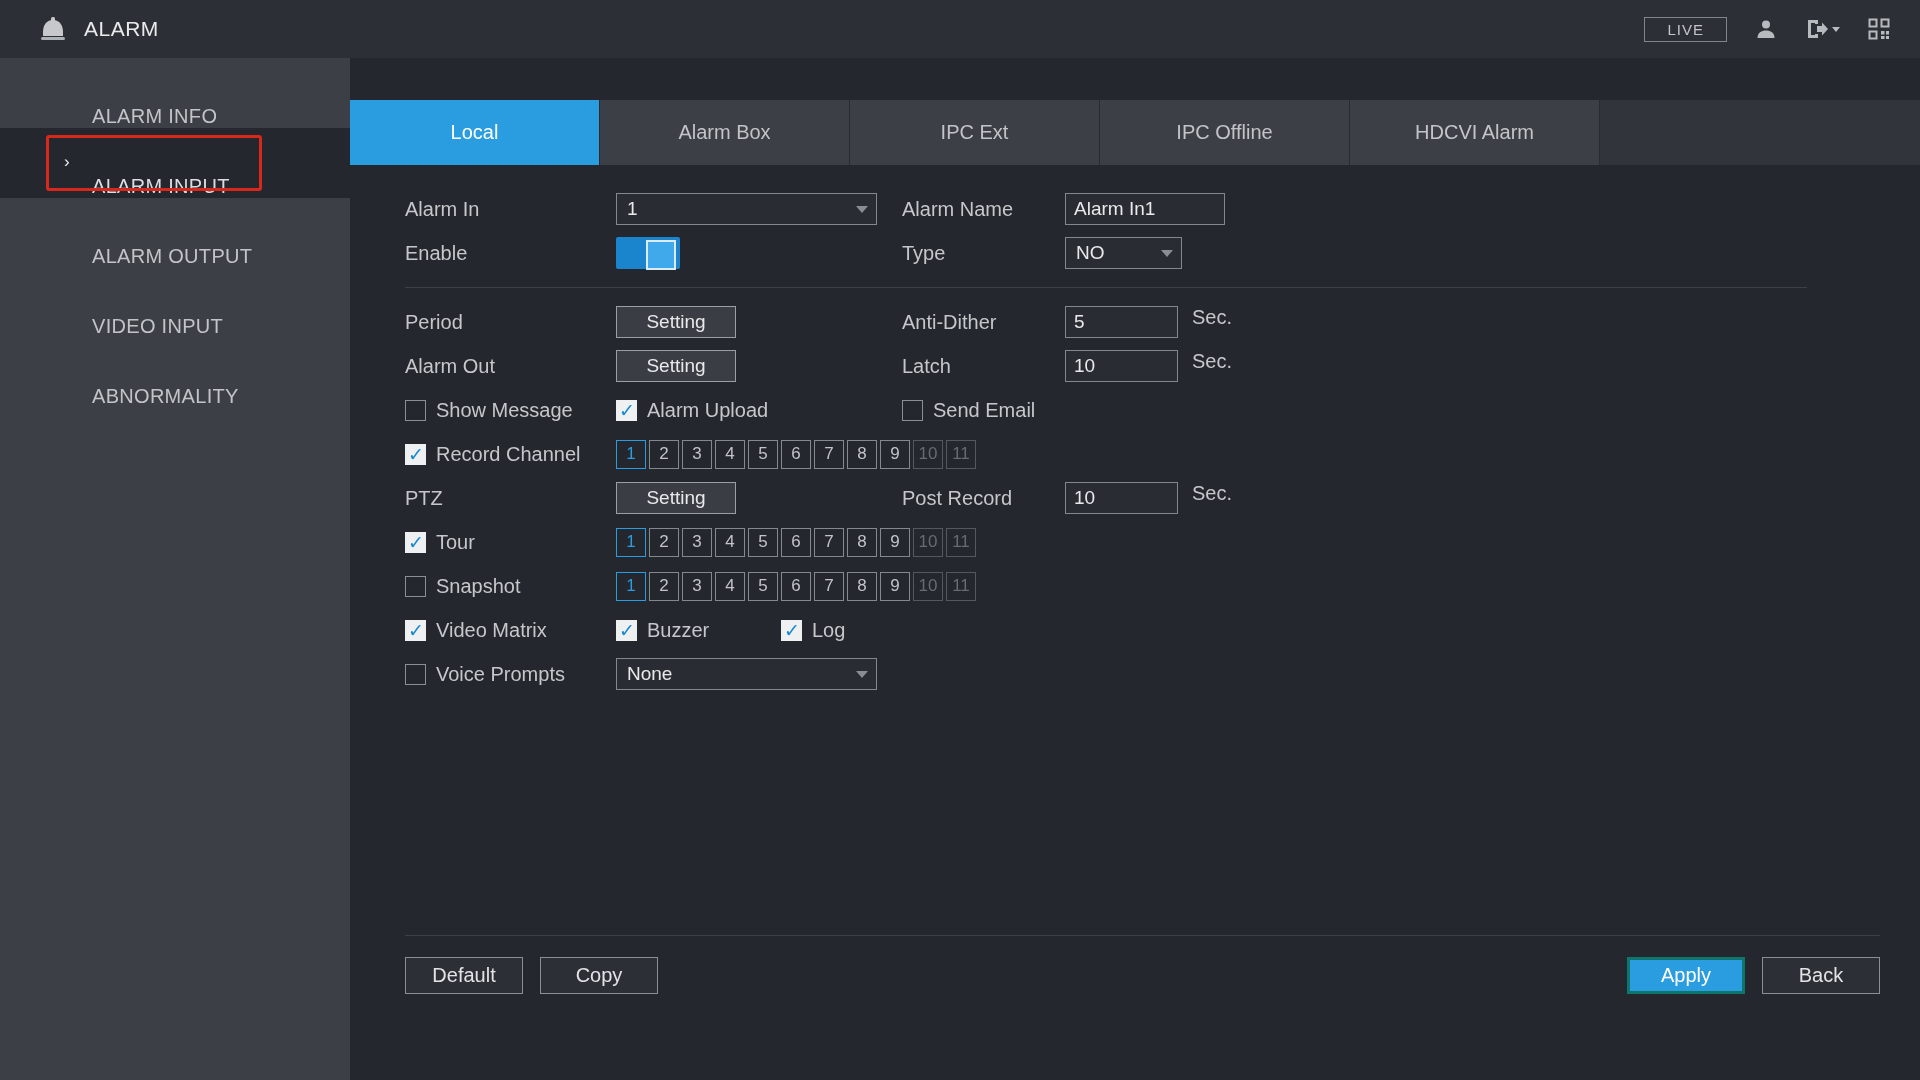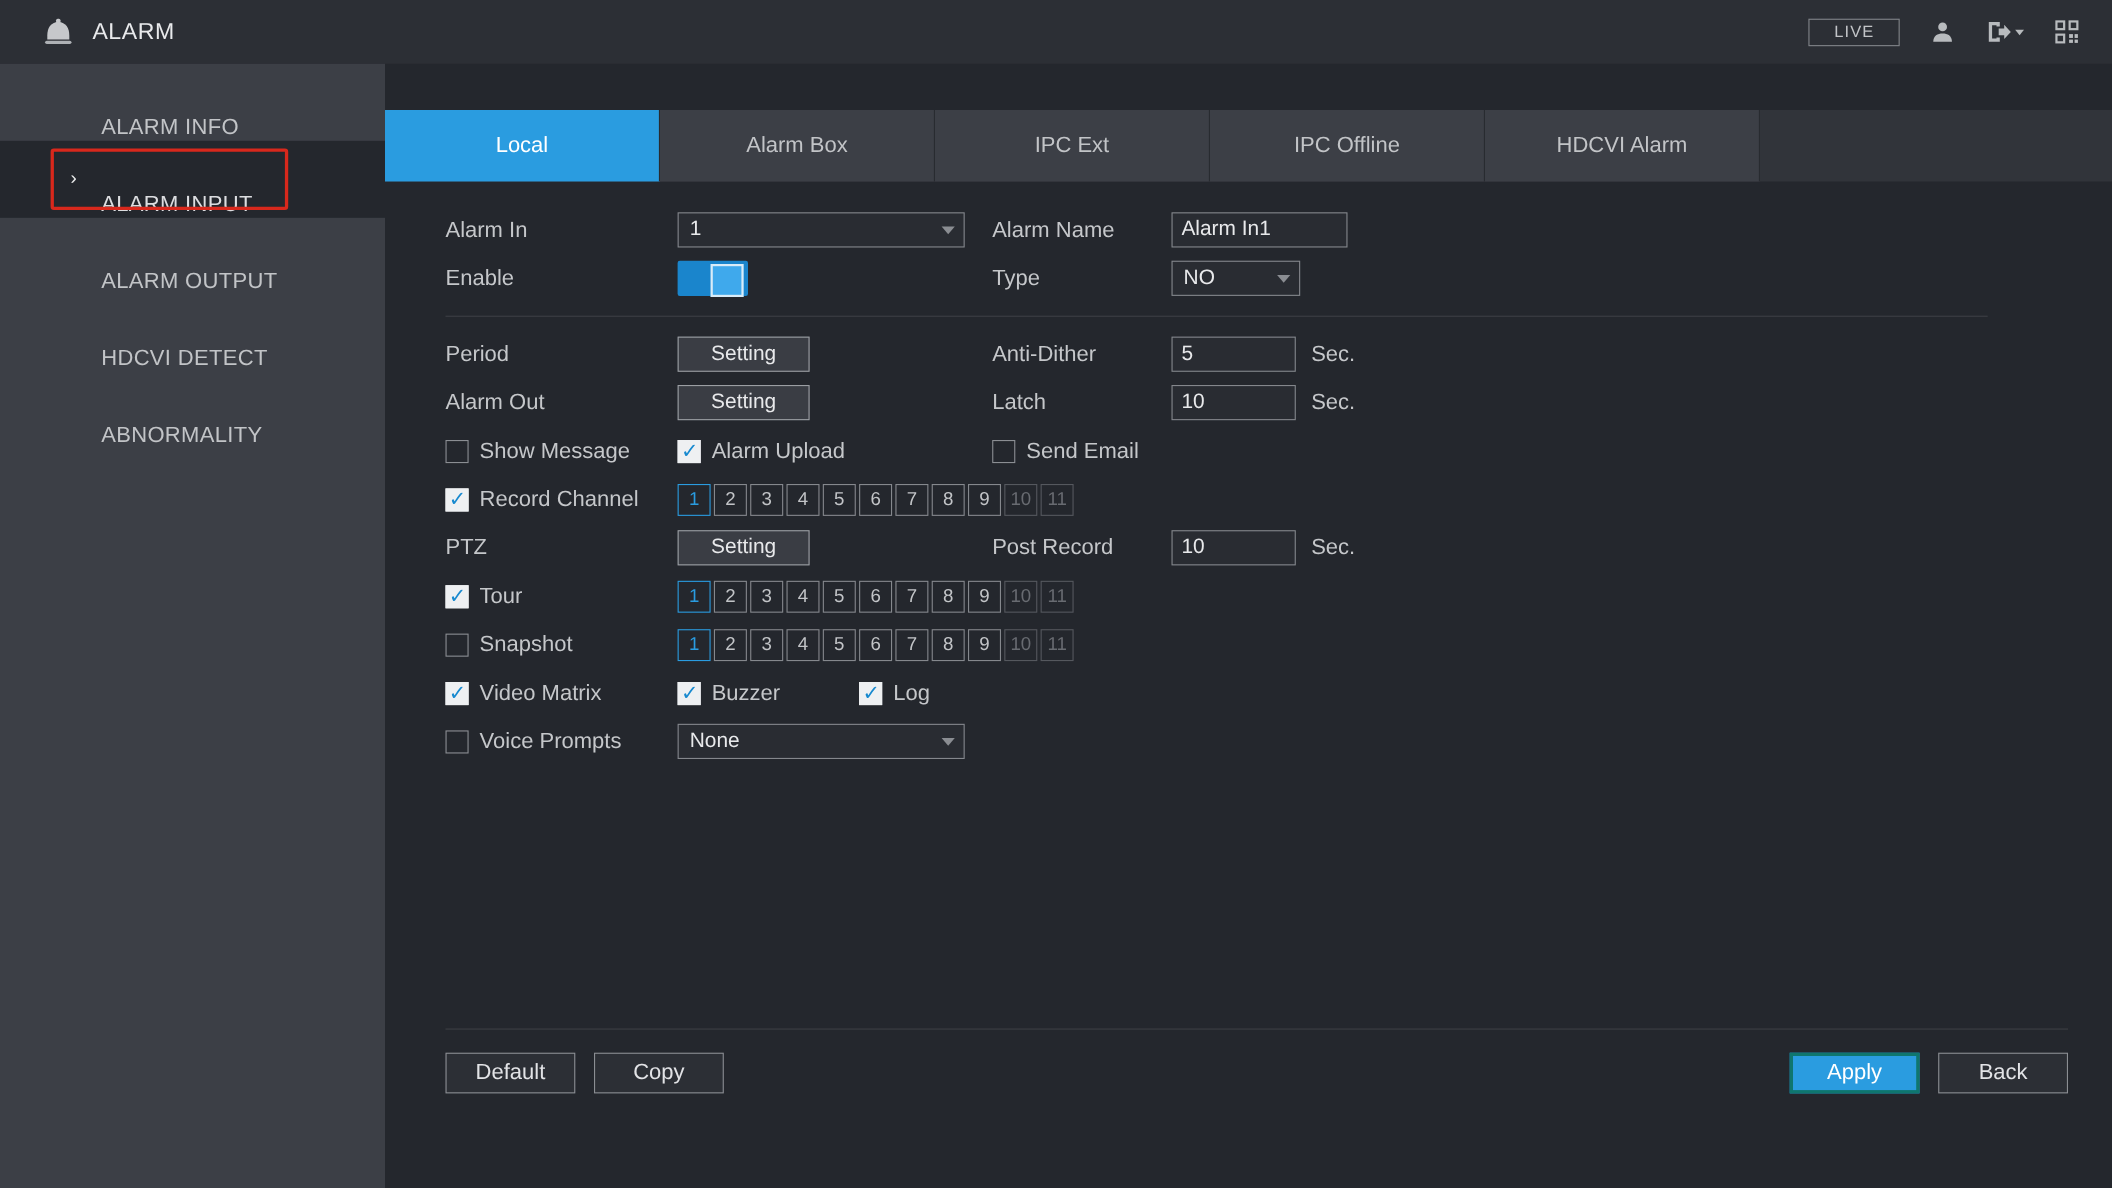--- a/index.html
+++ b/index.html
@@ -57,21 +57,21 @@
     cursor: pointer;
   }
   .tab.active { background: #2a9ce0; color: #ffffff; }
 
   .content { position: absolute; top: 65px; left: 0; right: 0; bottom: 0; }
   .form { padding: 22px 0 0 55px; }
   .row { display: flex; align-items: center; height: 44px; }
   .lbl1 { width: 211px; font-size: 20px; }
   .ctl1 { width: 286px; display: flex; align-items: center; }
   .lbl2 { width: 163px; font-size: 20px; }
-  .ctl2 { display: flex; align-items: center; gap: 14px; }
+  .ctl2 { display: flex; align-items: flex-start; gap: 14px; }
   .divider { height: 1px; background: #3c3f45; margin: 12px 0; width: 1402px; }
 
   
   .dd {
     position: relative; height: 32px; background: #292c32; border: 1px solid #84878c;
     display: flex; align-items: center; padding: 0 28px 0 10px; font-size: 19px; color: #e8e9eb;
     cursor: pointer;
   }
   .dd .chev {
     position: absolute; right: 8px; top: 12px; width: 0; height: 0;
@@ -178,21 +178,21 @@
     </div>
     <div class="side-item selected">
       <span class="red-box"></span>
       <span class="side-arrow">›</span>
       <span>ALARM INPUT</span>
     </div>
     <div class="side-item">
       <span>ALARM OUTPUT</span>
     </div>
     <div class="side-item">
-      <span>HDCVI DETECT</span>
+      <span>VIDEO INPUT</span>
     </div>
     <div class="side-item">
       <span>ABNORMALITY</span>
     </div>
   </div>
 
   <div class="main">
     <div class="tabbar">
       <div class="tab active">Local</div>
       <div class="tab">Alarm Box</div>

